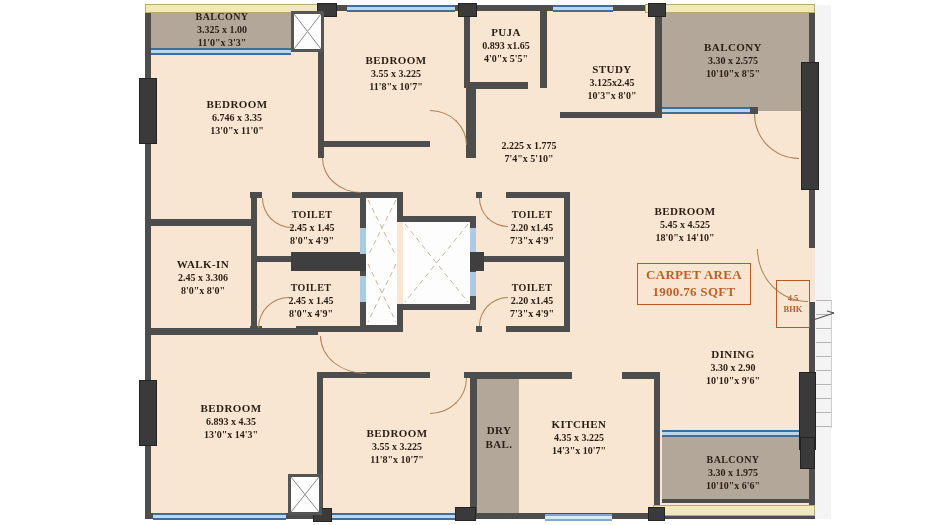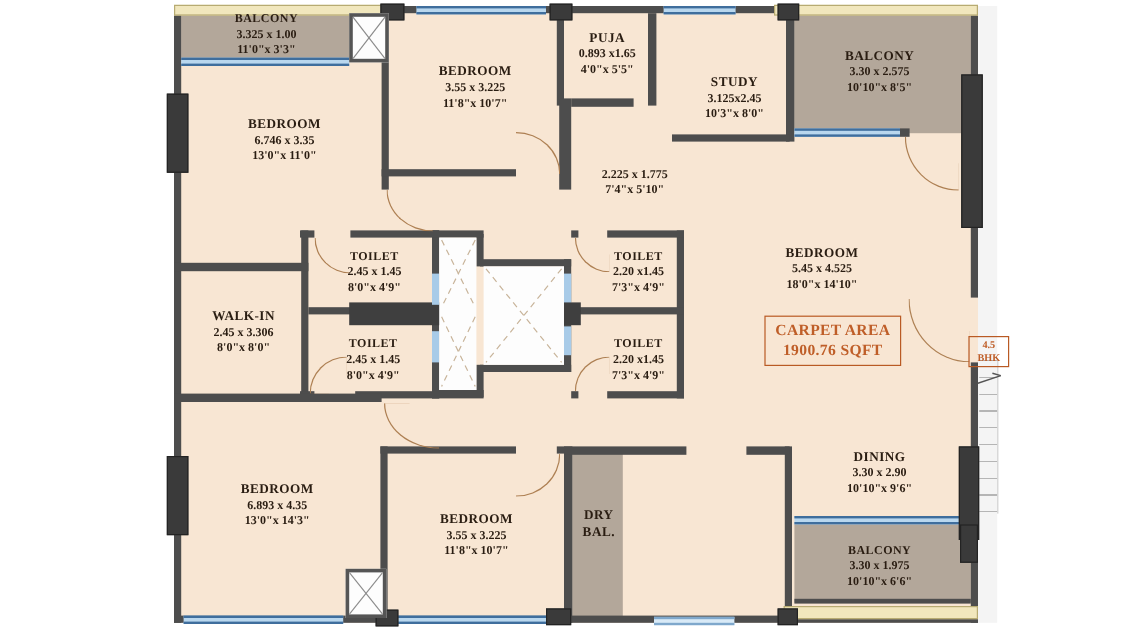--- a/index.html
+++ b/index.html
@@ -22,21 +22,21 @@
   .arc-bl{border-right:none;border-top:none;border-bottom-left-radius:100% 100%;}
   .arc-br{border-left:none;border-top:none;border-bottom-right-radius:100% 100%;}
   .label{transform:translate(-50%,-50%);text-align:center;color:#2a1d12;font-weight:bold;
          line-height:1.3;white-space:nowrap;}
   .rname{font-size:11px;letter-spacing:.4px;}
   .rdim{font-size:10px;}
   .small .rname{font-size:10px;}
   .small .rdim{font-size:10px;}
   .badge{color:#bf5e28;font-weight:bold;text-align:center;border:1.5px solid #b95a24;}
   .carpet{left:637px;top:263px;width:104px;padding:3px 4px;font-size:13px;line-height:1.3;letter-spacing:.3px;}
-  .bhk{left:776px;top:280px;width:28px;padding:1px 2px;font-size:8.5px;line-height:1.3;margin-left:31px;}
+  .bhk{left:776px;top:280px;width:28px;padding:12px 2px;font-size:8.5px;line-height:1.3;}
   .strip{background:#f4f4f4;}
   .stairs{position:absolute;left:816px;top:300px;width:15px;height:128px;
           background:repeating-linear-gradient(to bottom,#b5b5b5 0 1px,transparent 1px 14px);
           border-right:1px solid #cfcfcf;}
   svg{position:absolute;}
 </style>
 </head>
 <body>
 
 <div id="plan">
@@ -244,21 +244,26 @@
   </div>
   <div class="label" style="left:397px;top:446px;">
     <div class="rname">BEDROOM</div>
     <div class="rdim">3.55 x 3.225</div>
     <div class="rdim">11'8"x 10'7"</div>
   </div>
   <div class="label" style="left:499px;top:437px;">
     <div class="rname">DRY</div>
     <div class="rname">BAL.</div>
   </div>
-  <div class="label" style="left:733px;top:394px;">
+  <div class="label" style="left:579px;top:437px;">
+    <div class="rname">KITCHEN</div>
+    <div class="rdim">4.35 x 3.225</div>
+    <div class="rdim">14'3"x 10'7"</div>
+  </div>
+  <div class="label" style="left:733px;top:367px;">
     <div class="rname">DINING</div>
     <div class="rdim">3.30 x 2.90</div>
     <div class="rdim">10'10"x 9'6"</div>
   </div>
   <div class="label small" style="left:733px;top:472px;">
     <div class="rname">BALCONY</div>
     <div class="rdim">3.30 x 1.975</div>
     <div class="rdim">10'10"x 6'6"</div>
   </div>
 

